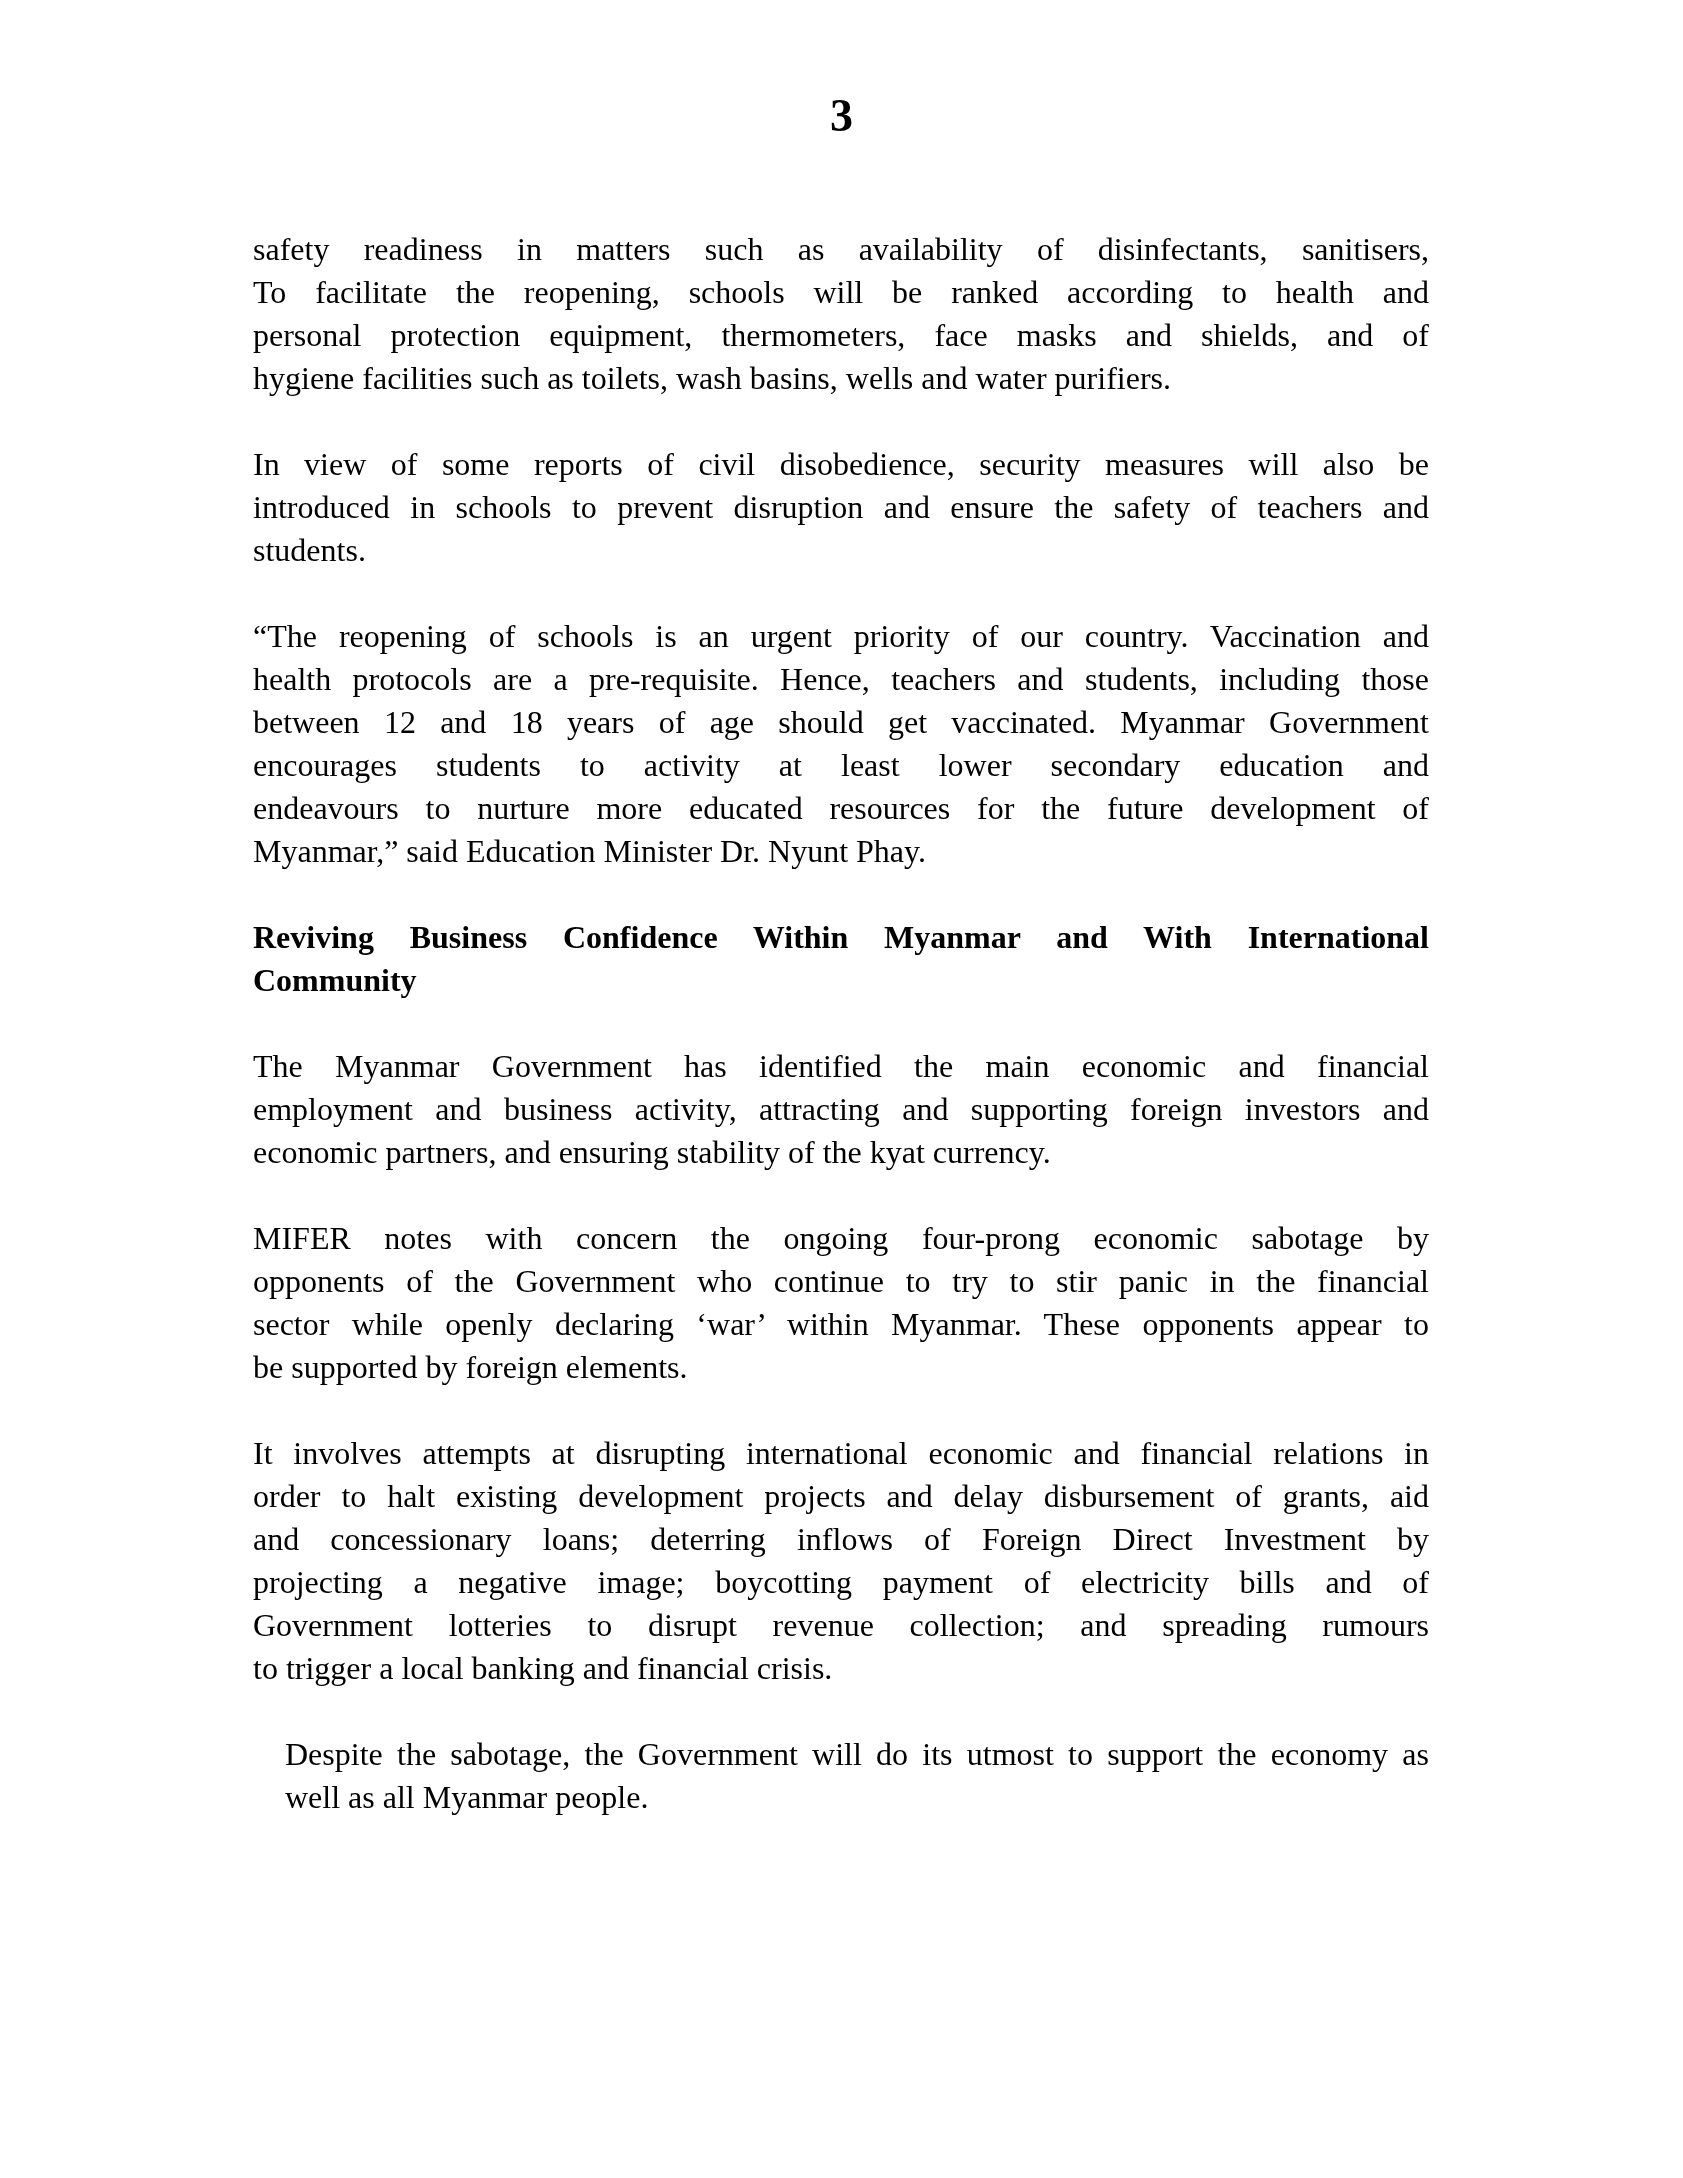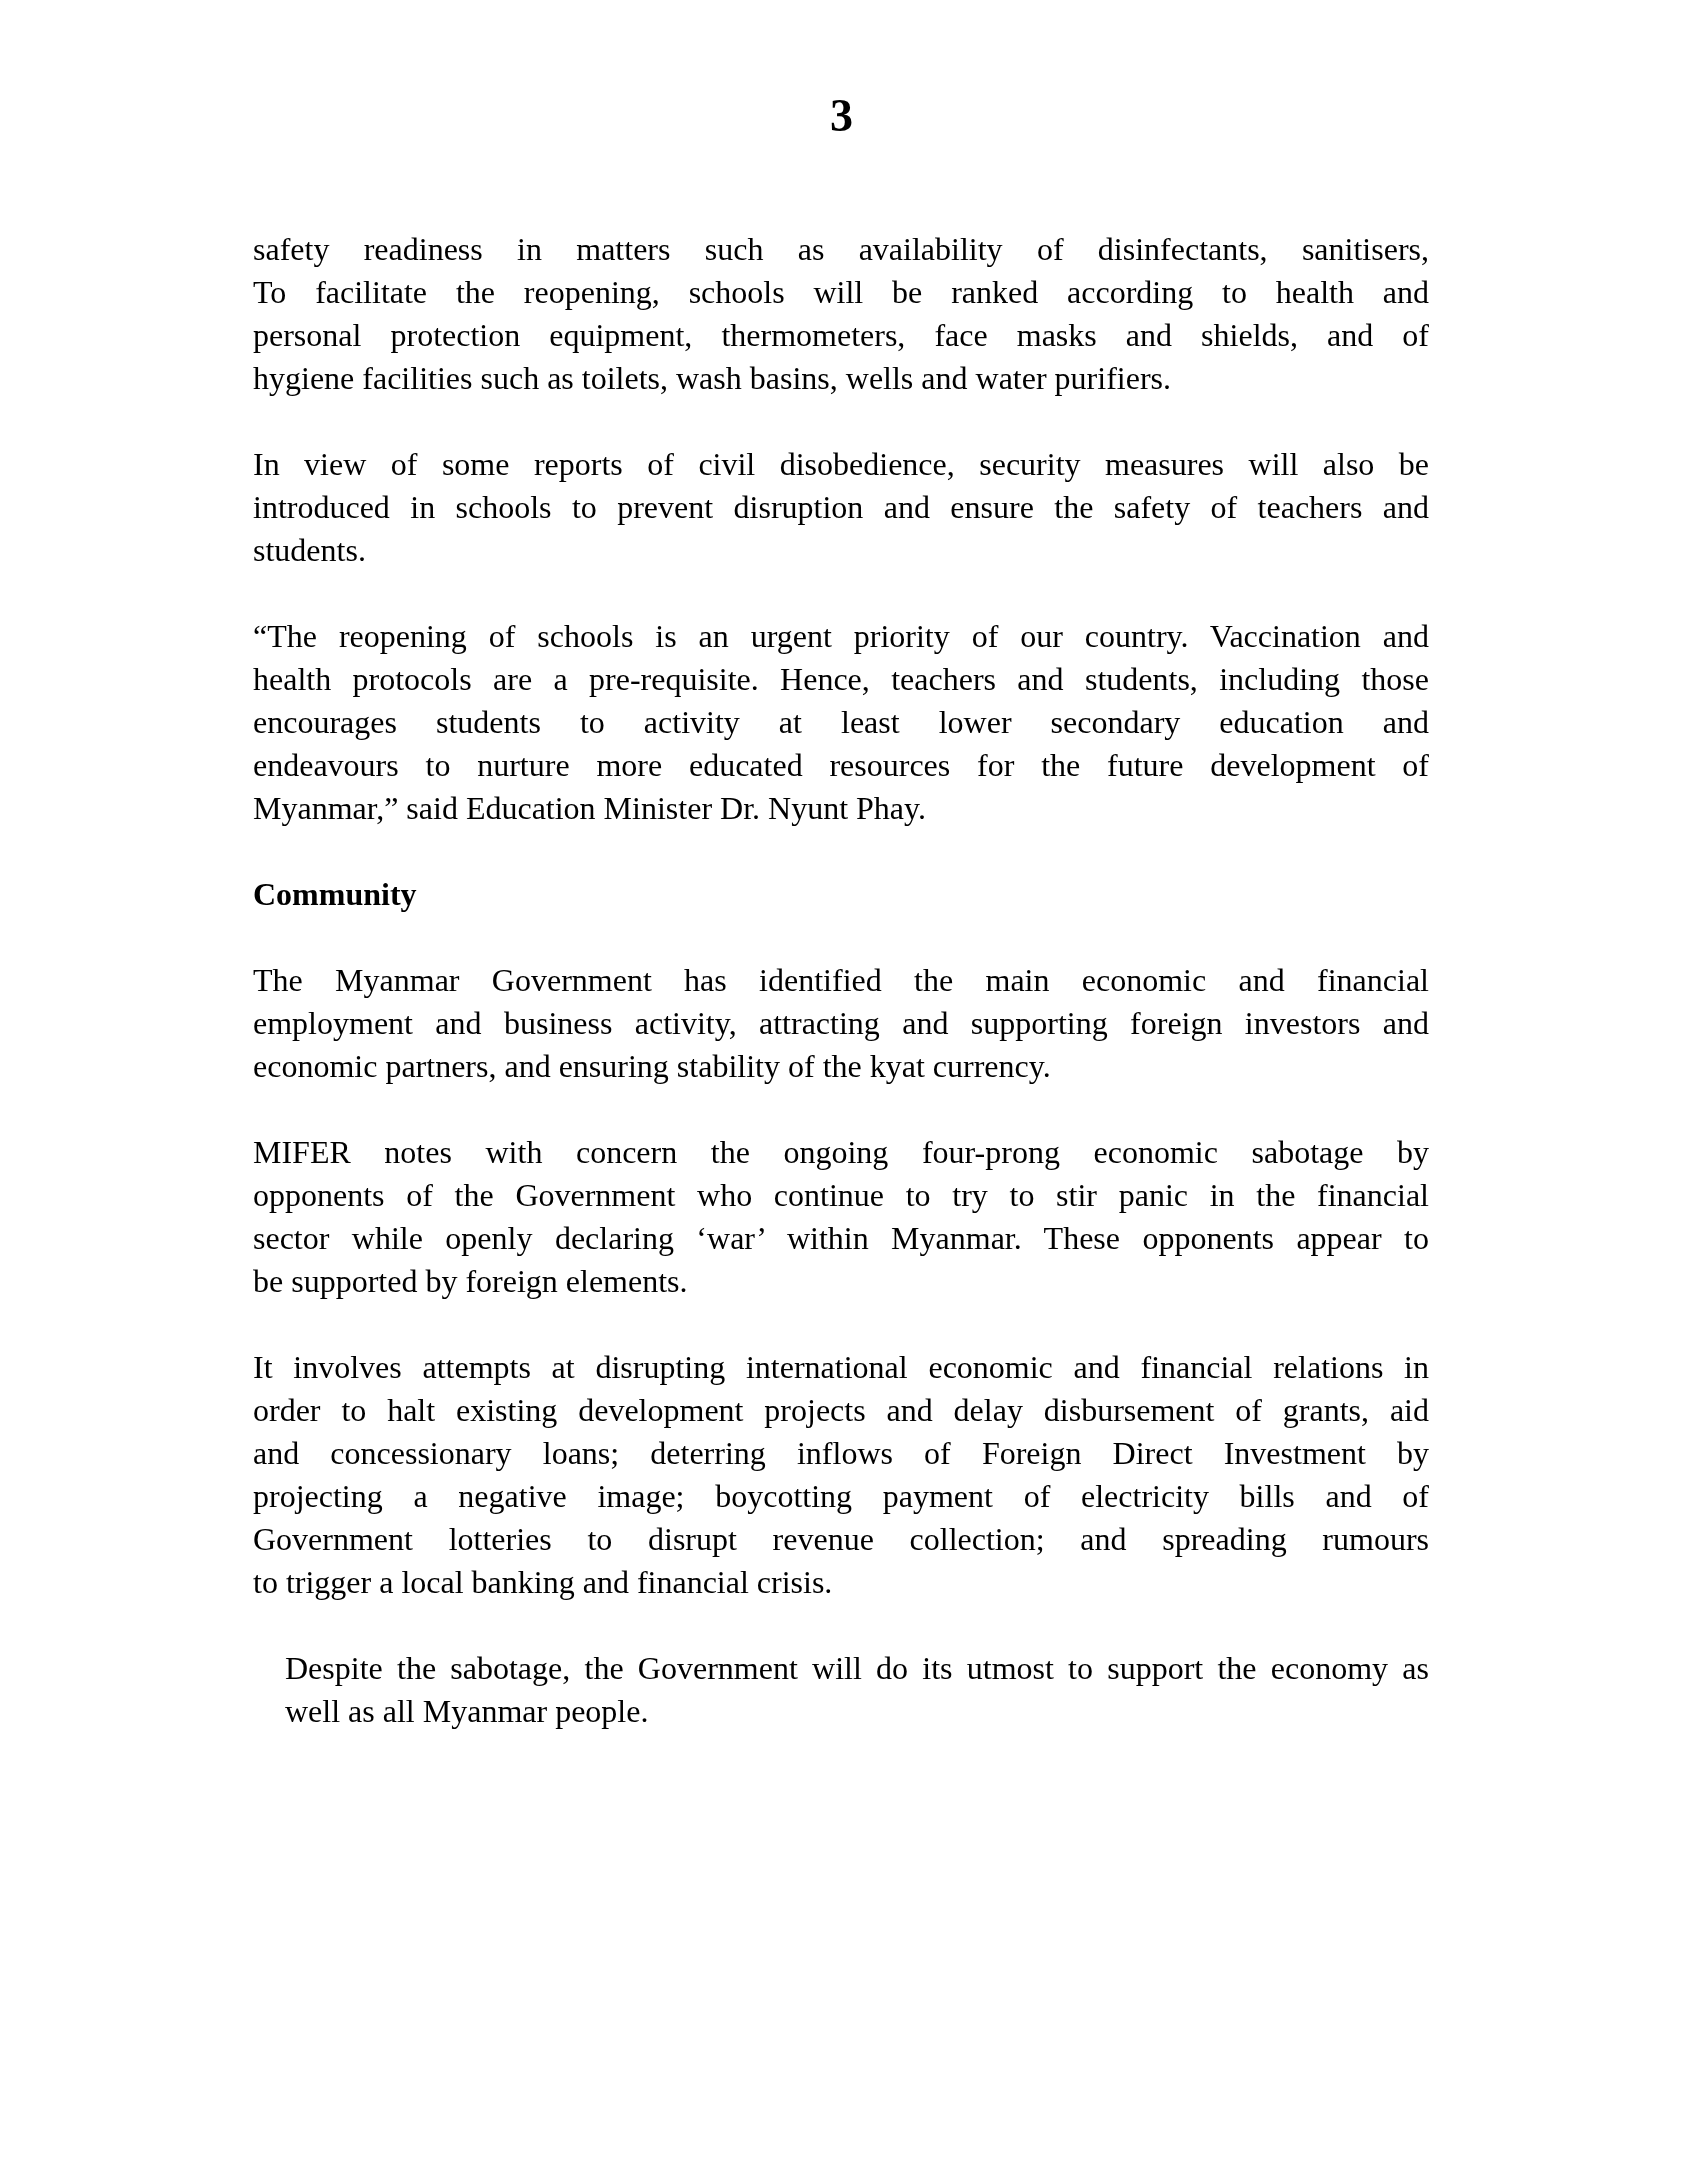--- a/index.html
+++ b/index.html
@@ -71,25 +71,27 @@
         <div class="line last">hygiene facilities such as toilets, wash basins, wells and water purifiers.</div>
       </div>
       <div class="block body">
         <div class="line">In view of some reports of civil disobedience, security measures will also be</div>
         <div class="line">introduced in schools to prevent disruption and ensure the safety of teachers and</div>
         <div class="line last">students.</div>
       </div>
       <div class="block body">
         <div class="line">“The reopening of schools is an urgent priority of our country. Vaccination and</div>
         <div class="line">health protocols are a pre-requisite. Hence, teachers and students, including those</div>
+        <div class="line">between 12 and 18 years of age should get vaccinated. Myanmar Government</div>
         <div class="line">encourages students to activity at least lower secondary education and</div>
         <div class="line">endeavours to nurture more educated resources for the future development of</div>
         <div class="line last">Myanmar,” said Education Minister Dr. Nyunt Phay.</div>
       </div>
       <div class="block heading">
+        <div class="line">Reviving Business Confidence Within Myanmar and With International</div>
         <div class="line last">Community</div>
       </div>
       <div class="block body">
         <div class="line">The Myanmar Government has identified the main economic and financial</div>
         <div class="line">employment and business activity, attracting and supporting foreign investors and</div>
         <div class="line last">economic partners, and ensuring stability of the kyat currency.</div>
       </div>
       <div class="block body">
         <div class="line">MIFER notes with concern the ongoing four-prong economic sabotage by</div>
         <div class="line">opponents of the Government who continue to try to stir panic in the financial</div>

